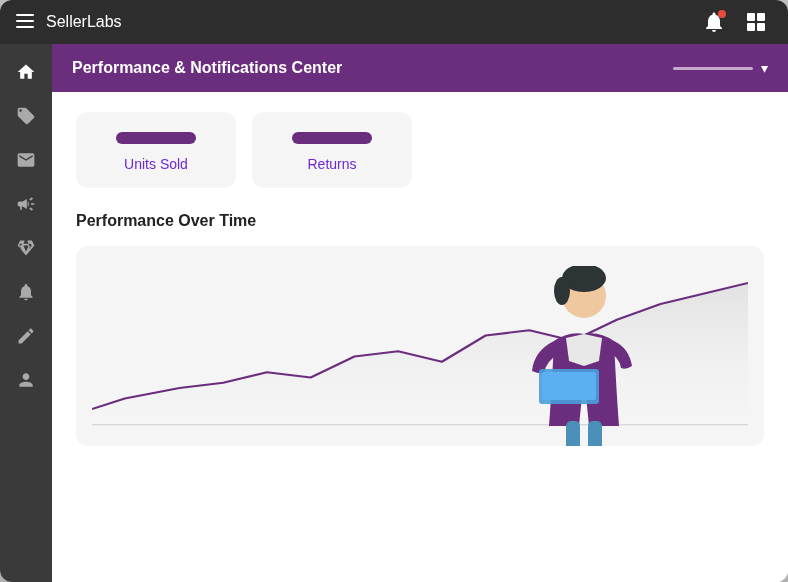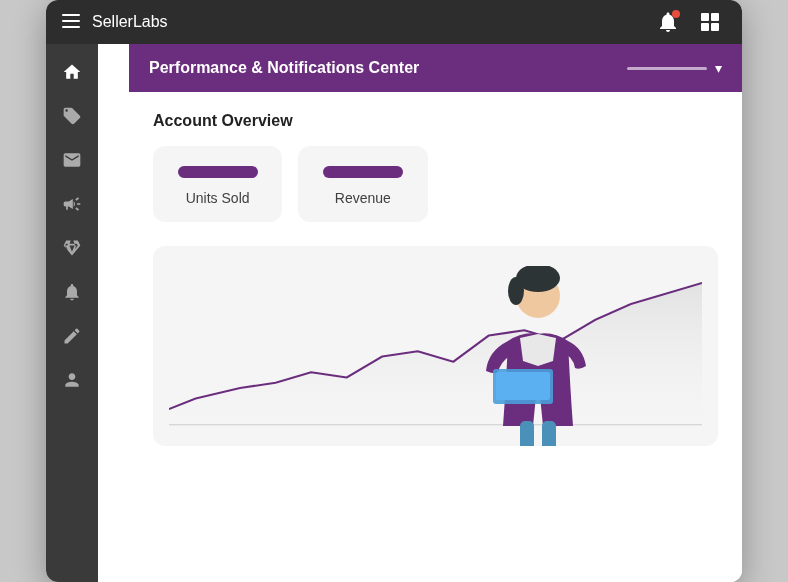--- a/index.html
+++ b/index.html
@@ -5,21 +5,21 @@
     * { box-sizing: border-box; margin: 0; padding: 0; }
     body {
       background: #c8c8c8;
       display: flex;
       justify-content: center;
       align-items: center;
       min-height: 100vh;
       font-family: -apple-system, BlinkMacSystemFont, 'Segoe UI', sans-serif;
     }
     .app-window {
-      width: 696px;
+      width: 788px;
       height: 582px;
       background: #fff;
       border-radius: 12px;
       overflow: hidden;
       display: flex;
       flex-direction: column;
       box-shadow: 0 8px 32px rgba(0,0,0,0.3);
     }
     
     .top-bar {
@@ -71,21 +71,20 @@
       width: 8px;
       height: 8px;
       background: #e74c3c;
       border-radius: 50%;
     }
     
     .main-layout {
       display: flex;
       flex: 1;
       overflow: hidden;
-      gap: 31px;
     }
     
     .sidebar {
       width: 52px;
       background: #3a3a3a;
       display: flex;
       flex-direction: column;
       align-items: center;
       padding: 8px 0;
       gap: 4px;
@@ -167,21 +166,21 @@
       gap: 12px;
     }
     .stat-bar {
       width: 80px;
       height: 12px;
       background: #6b2d7e;
       border-radius: 6px;
     }
     .stat-label {
       font-size: 14px;
-      color: #404040;
+      color: #6d28d9;
       font-weight: 500;
     }
     
     .chart-section { }
     .chart-container {
       background: #f5f5f5;
       border-radius: 12px;
       padding: 16px;
       height: 200px;
       position: relative;
@@ -284,33 +283,33 @@
     <div class="content-area">
 
       <div class="header-bar">
         <span class="header-title">Performance &amp; Notifications Center</span>
         <div class="header-divider"></div>
         <span class="chevron-icon">▾</span>
       </div>
 
       <div class="main-content">
 
-        <div class="section-title">Account Overview</div>
         <div class="stats-grid">
           <div class="stat-card">
             <div class="stat-bar"></div>
             <span class="stat-label">Units Sold</span>
           </div>
           <div class="stat-card">
             <div class="stat-bar"></div>
-            <span class="stat-label">Revenue</span>
+            <span class="stat-label">Returns</span>
           </div>
         </div>
 
         <div class="chart-section">
+          <div class="section-title">Performance Over Time</div>
           <div class="chart-container">
             
             <svg class="chart-svg" viewBox="0 0 600 160" preserveAspectRatio="none">
 
               <defs>
                 <linearGradient id="chartFill" x1="0" y1="0" x2="0" y2="1">
                   <stop offset="0%" stop-color="#ddd" stop-opacity="0.8"></stop>
                   <stop offset="100%" stop-color="#f5f5f5" stop-opacity="0.2"></stop>
                 </linearGradient>
               </defs>

